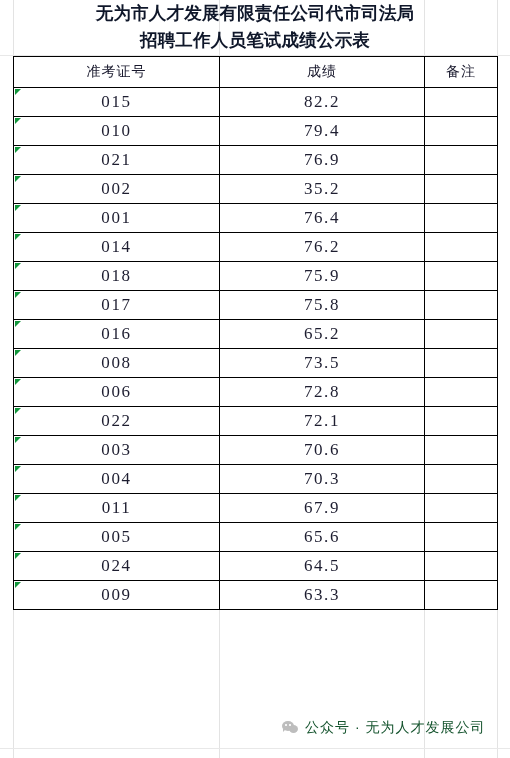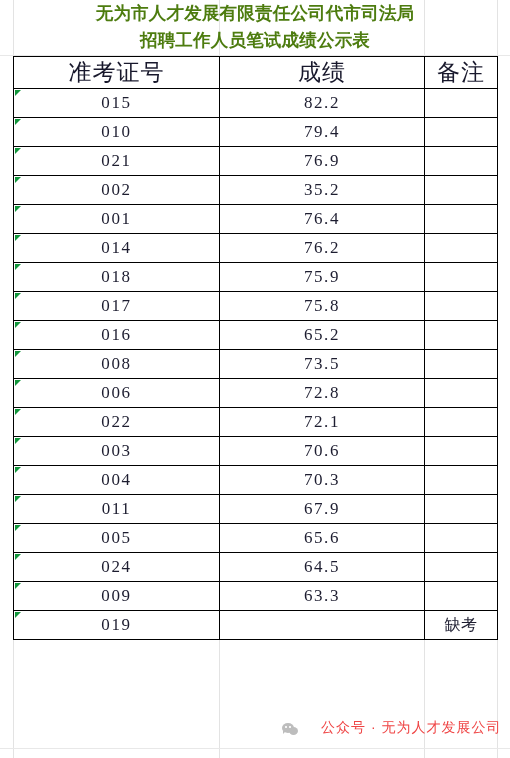--- a/index.html
+++ b/index.html
@@ -45,21 +45,21 @@
     width: 484px;
     height: 56px;
     text-align: center;
   }
   .title-line {
     font-family: "Liberation Sans", "DejaVu Sans", sans-serif;
     font-weight: bold;
     font-size: 17.5px;
     line-height: 27px;
     letter-spacing: 0.2px;
-    color: #4d7c0f;
+    color: #0f172a;
     white-space: nowrap;
   }
 
   
   .score-table {
     position: absolute;
     left: 13px;
     top: 56px;
     width: 484px;
     border-collapse: collapse;
@@ -75,21 +75,21 @@
     height: 28px;
     text-align: center;
     vertical-align: middle;
     padding: 0;
     background: transparent;
   }
   .score-table th {
     height: 30px;
     font-family: "Liberation Serif", "DejaVu Serif", serif;
     font-weight: normal;
-    font-size: 23px;
+    font-size: 14px;
     letter-spacing: 1px;
     color: #18182c;
   }
   .score-table td {
     font-size: 17px;
     letter-spacing: 1.6px;
     color: #1d1d30;
   }
   .score-table td.cell-id {
     position: relative;
@@ -109,23 +109,23 @@
     font-size: 16px;
     letter-spacing: 0.5px;
   }
 
   
   .watermark {
     position: absolute;
     left: 282px;
     top: 719px;
     display: flex;
-    align-items: flex-end;
-    gap: 22px;
-    color: #ef4444;
+    align-items: center;
+    gap: 6px;
+    color: #14532d;
     font-family: "Liberation Sans", "DejaVu Sans", sans-serif;
     font-size: 14px;
     letter-spacing: 1px;
     white-space: nowrap;
     pointer-events: none;
   }
   .wechat-icon {
     display: inline-block;
     width: 17px;
     height: 14px;
@@ -270,25 +270,20 @@
       <tr>
         <td class="cell-id">024</td>
         <td class="cell-score">64.5</td>
         <td class="cell-note"></td>
       </tr>
       <tr>
         <td class="cell-id">009</td>
         <td class="cell-score">63.3</td>
         <td class="cell-note"></td>
       </tr>
-      <tr>
-        <td class="cell-id">019</td>
-        <td class="cell-score"></td>
-        <td class="cell-note">缺考</td>
-      </tr>
     </tbody>
 </table>
 
 <div class="watermark">
   <span class="wechat-icon">
     <span class="bubble-a"></span>
     <span class="tail-a"></span>
     <span class="bubble-b"></span>
     <span class="dot d1"></span>
     <span class="dot d2"></span>

